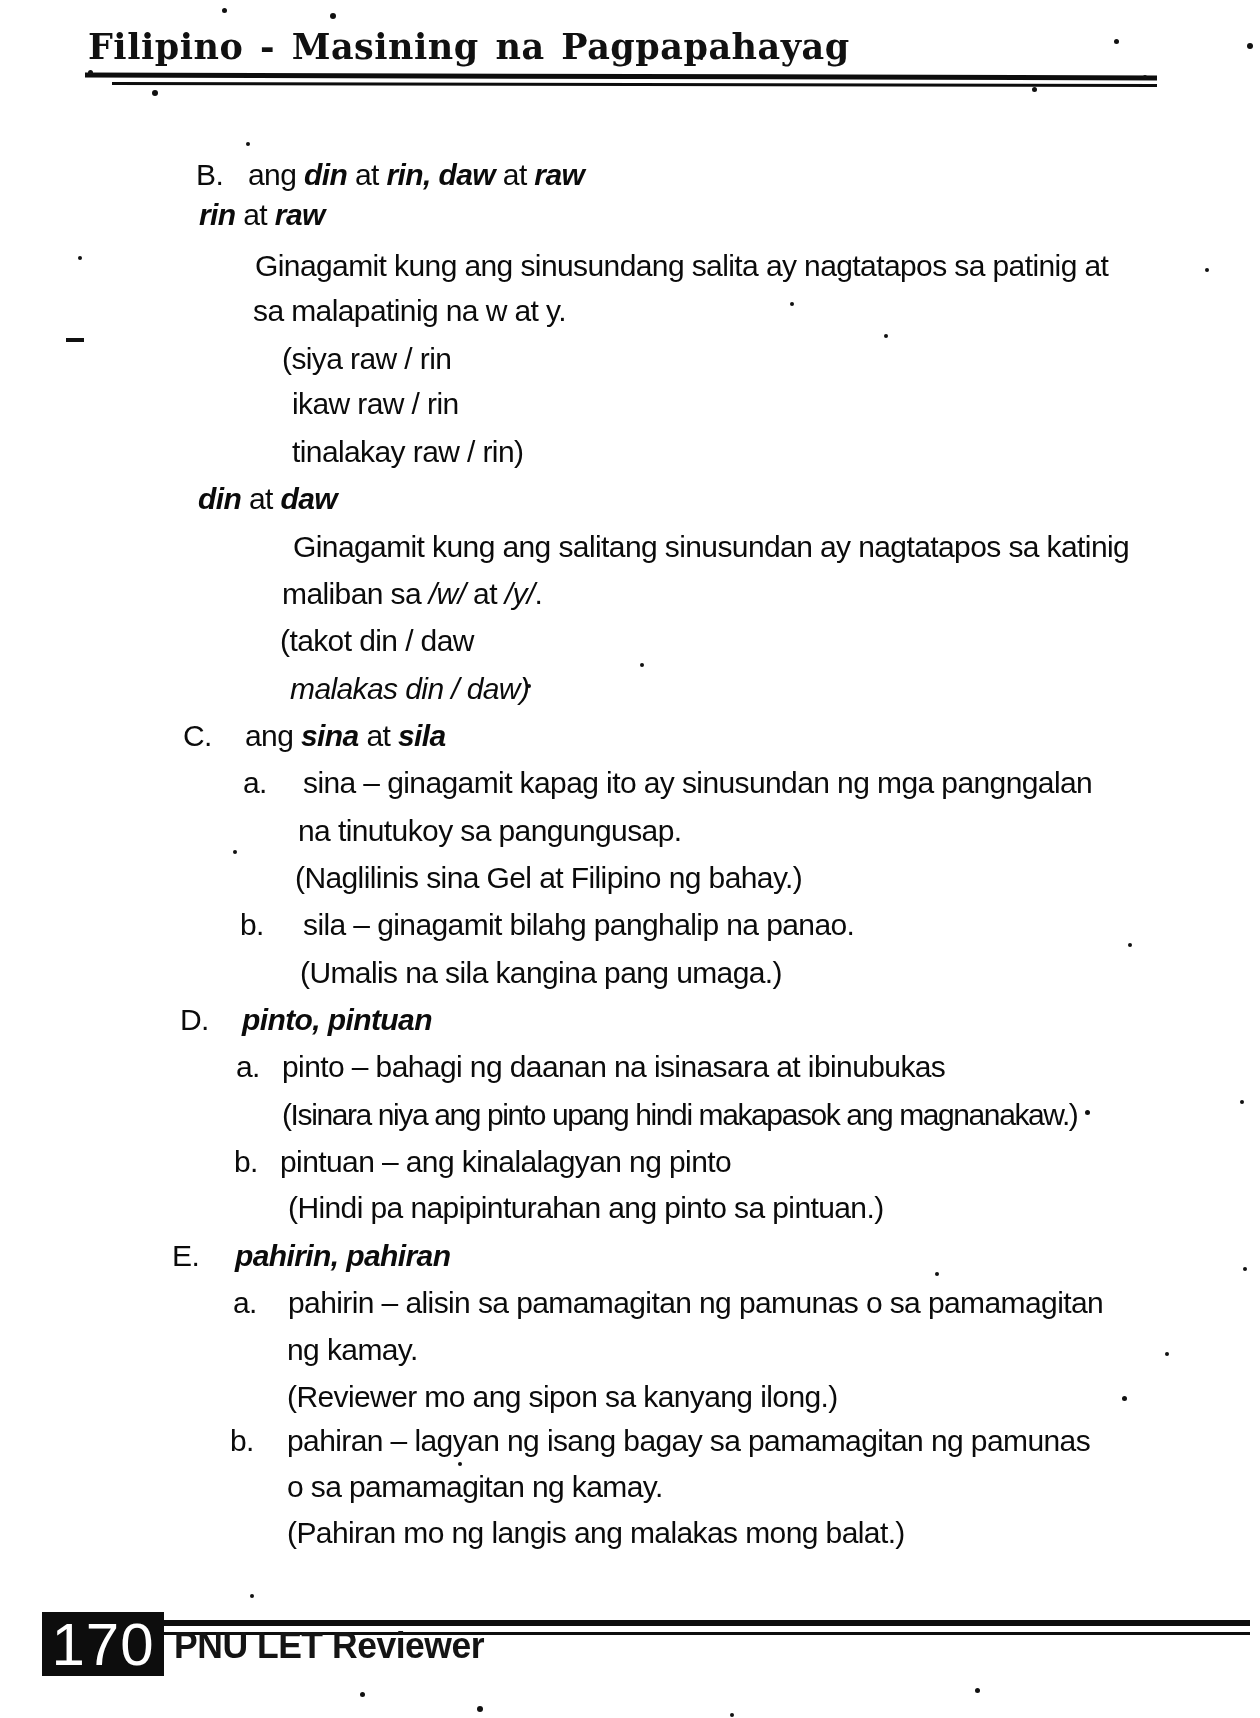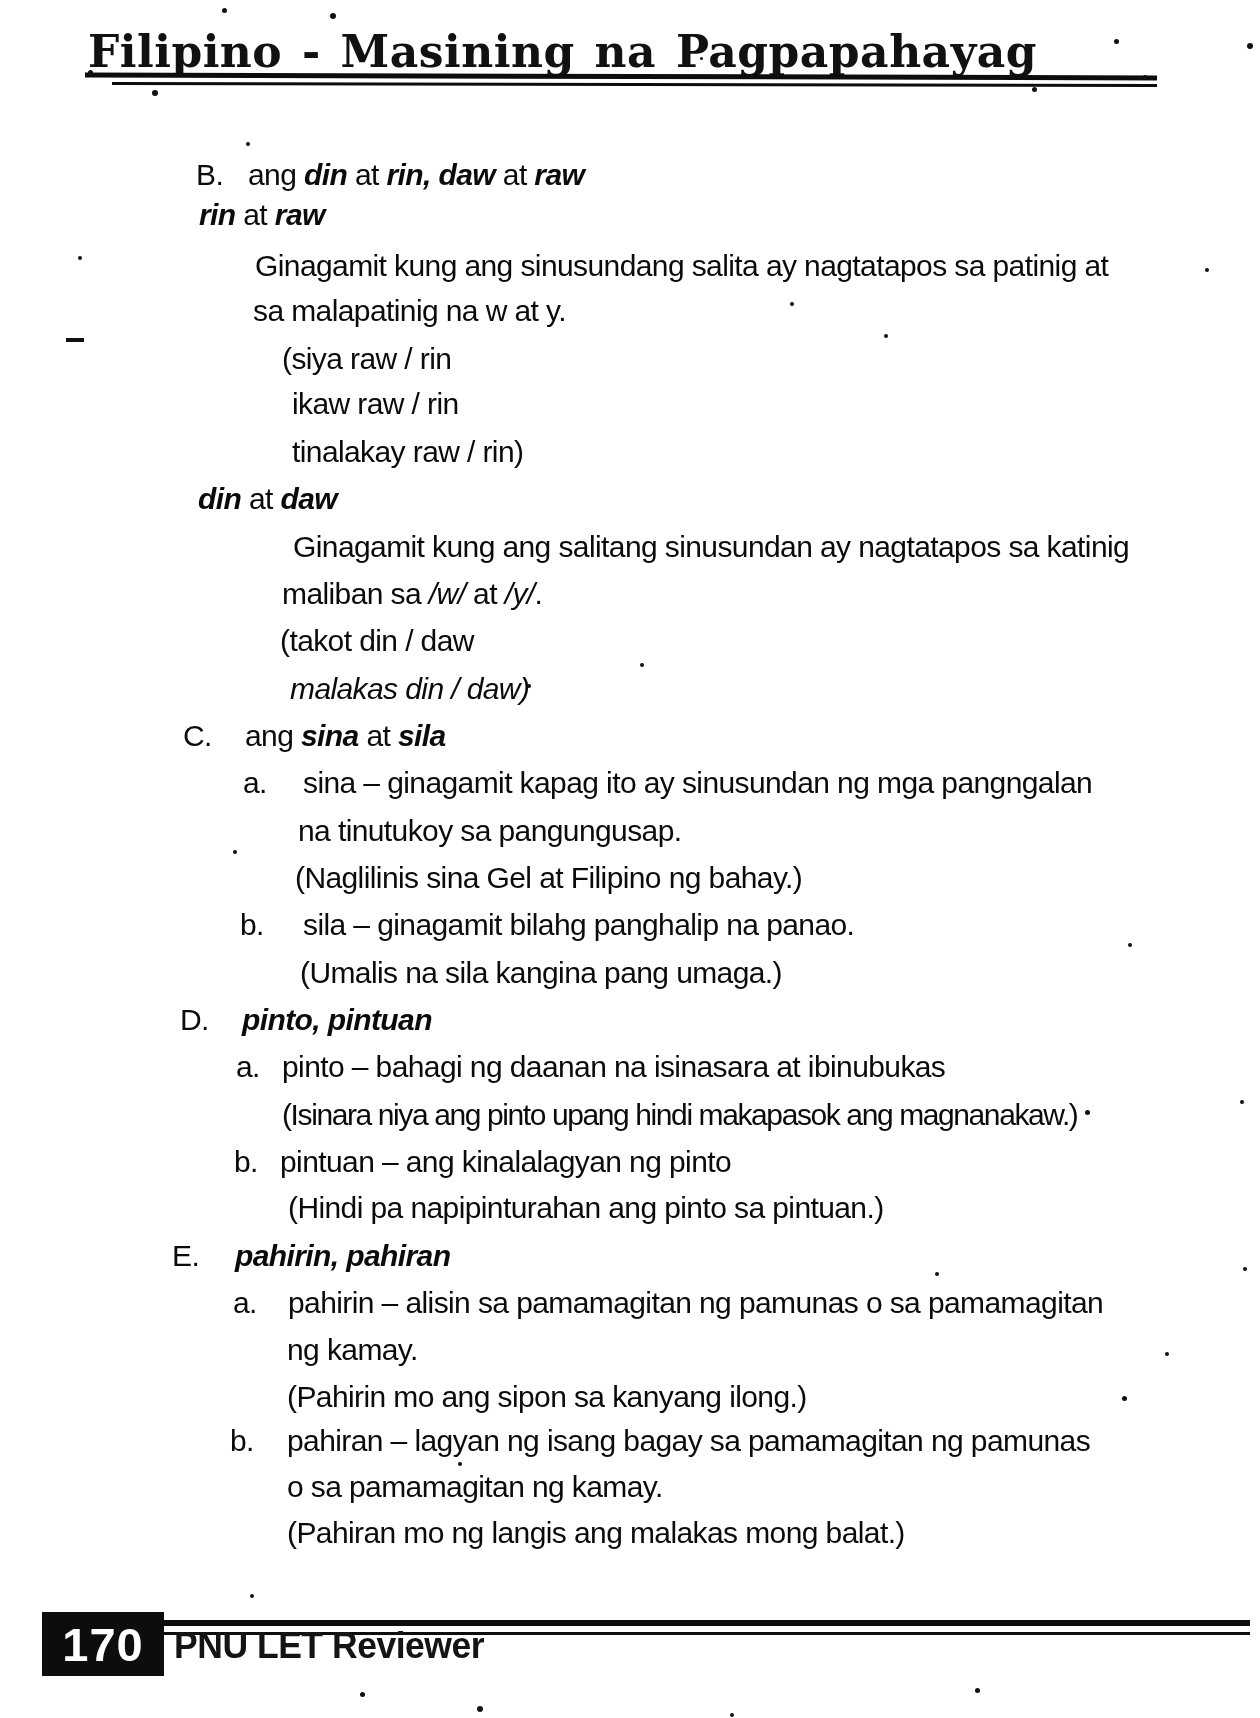--- a/index.html
+++ b/index.html
@@ -12,21 +12,21 @@
     overflow:hidden;
     font-family:"Liberation Sans", sans-serif;
     color:#0b0b0b;
   }
   
   .doc-title{
     position:absolute;
     left:88px; top:26px;
     font-family:"DejaVu Serif", serif;
     font-weight:bold;
-    font-size:44px;
+    font-size:35px;
     letter-spacing:0.5px;
     word-spacing:4px;
     color:#111;
     white-space:pre;
   }
   .hrule1{position:absolute;left:85px;top:74px;width:1072px;height:5px;background:#0d0d0d;transform:rotate(0.15deg);}
   .hrule2{position:absolute;left:112px;top:83px;width:1045px;height:3px;background:#0d0d0d;transform:rotate(0.1deg);}
   
   .line{
     position:absolute;
@@ -44,22 +44,22 @@
   .frule2{position:absolute;left:150px;top:1632px;width:1100px;height:3px;background:#0d0d0d;}
   .page-number-box{
     position:absolute;
     left:42px; top:1612px;
     width:122px; height:64px;
     background:#0d0d0d;
     display:flex;align-items:center;justify-content:center;
   }
   .page-number-box span{
     color:#fff;
-    font-weight:bold;
-    font-size:47px;
+    font-weight:normal;
+    font-size:60px;
     letter-spacing:1px;
     font-family:"Liberation Sans", sans-serif;
   }
   .footer-label{
     position:absolute;
     left:174px; top:1625px;
     font-size:37px;
     font-weight:bold;
     letter-spacing:-0.5px;
     color:#141414;
@@ -109,21 +109,21 @@
       <div class="line" style="left: 282px; top: 1052px;"><span>pinto – bahagi ng daanan na isinasara at ibinubukas</span></div>
       <div class="line cond" style="left: 282px; top: 1100px;"><span>(Isinara niya ang pinto upang hindi makapasok ang magnanakaw.)</span></div>
       <div class="line" style="left: 234px; top: 1147px;"><span>b.</span></div>
       <div class="line" style="left: 280px; top: 1147px;"><span>pintuan – ang kinalalagyan ng pinto</span></div>
       <div class="line" style="left: 288px; top: 1193px;"><span>(Hindi pa napipinturahan ang pinto sa pintuan.)</span></div>
       <div class="line" style="left: 172px; top: 1241px;"><span>E.</span></div>
       <div class="line" style="left: 235px; top: 1241px;"><span class="bi">pahirin, pahiran</span></div>
       <div class="line" style="left: 233px; top: 1288px;"><span>a.</span></div>
       <div class="line" style="left: 288px; top: 1288px;"><span>pahirin – alisin sa pamamagitan ng pamunas o sa pamamagitan</span></div>
       <div class="line" style="left: 287px; top: 1335px;"><span>ng kamay.</span></div>
-      <div class="line" style="left: 287px; top: 1382px;"><span>(Pahirin mo ang sipon sa kanyang ilong.)</span></div>
+      <div class="line" style="left: 287px; top: 1382px;"><span>(Reviewer mo ang sipon sa kanyang ilong.)</span></div>
       <div class="line" style="left: 230px; top: 1426px;"><span>b.</span></div>
       <div class="line" style="left: 287px; top: 1426px; text-align: right;"><span>pahiran – lagyan ng isang bagay sa pamamagitan ng pamunas</span></div>
       <div class="line" style="left: 287px; top: 1472px;"><span>o sa pamamagitan ng kamay.</span></div>
       <div class="line" style="left: 287px; top: 1518px;"><span>(Pahiran mo ng langis ang malakas mong balat.)</span></div>
     </div>
 
   <div class="frule1"></div>
   <div class="frule2"></div>
   <div class="page-number-box">
     <span>170</span>

